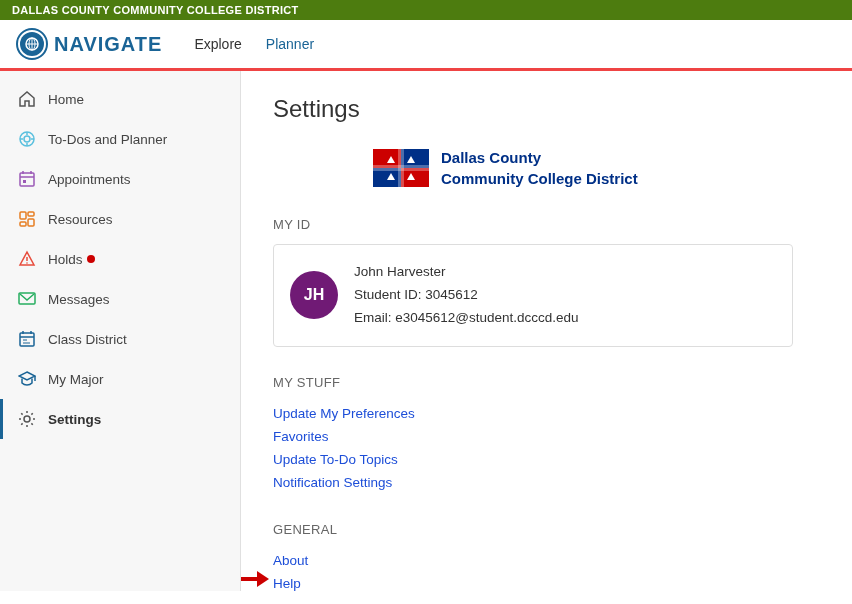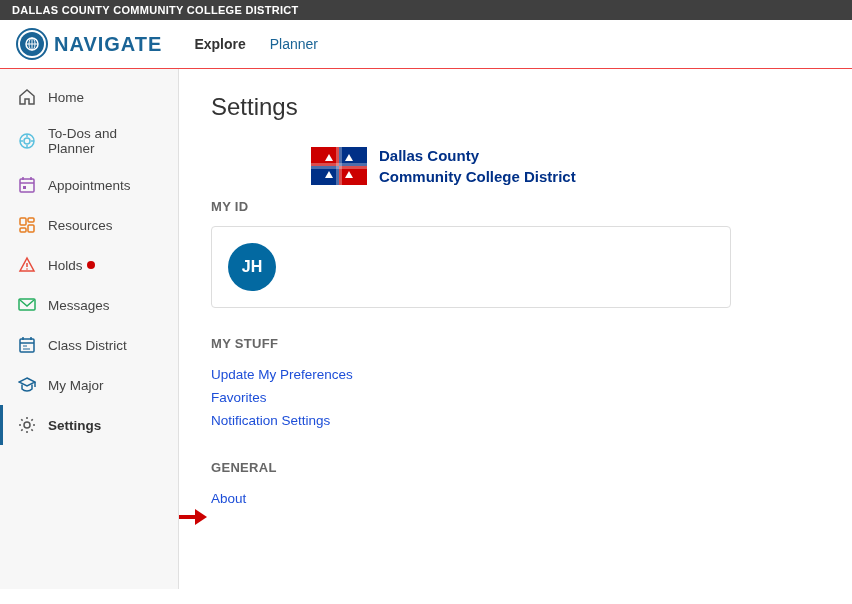--- a/index.html
+++ b/index.html
@@ -1,33 +1,33 @@
 <!DOCTYPE html>
 <html><head>
   <meta charset="utf-8">
   <style>
     * { box-sizing: border-box; margin: 0; padding: 0; }
     body { font-family: Arial, sans-serif; font-size: 14px; color: #333; background: #fff; }
 
     
     .top-banner {
-      background: #404040;
+      background: #4d7c0f;
       color: #fff;
       font-size: 11px;
       font-weight: bold;
       padding: 4px 12px;
       letter-spacing: 0.3px;
     }
 
     
     .header {
       display: flex;
       align-items: center;
       padding: 8px 16px;
-      border-bottom: 1px solid #ef4444;
+      border-bottom: 3px solid #ef4444;
       background: #fff;
     }
     .logo-area {
       display: flex;
       align-items: center;
       margin-right: 32px;
     }
     .logo-circle {
       width: 32px;
       height: 32px;
@@ -59,33 +59,33 @@
       display: flex;
       gap: 24px;
     }
     .nav-link {
       font-size: 14px;
       color: #1a6496;
       text-decoration: none;
       cursor: pointer;
     }
     .nav-link.active {
-      font-weight: bold;
+      font-weight: normal;
       color: #333;
     }
 
     
     .layout {
       display: flex;
       height: calc(604px - 62px - 22px);
     }
 
     
     .sidebar {
-      width: 179px;
+      width: 241px;
       background: #f7f7f7;
       border-right: 1px solid #e0e0e0;
       padding-top: 8px;
       flex-shrink: 0;
     }
     .sidebar-item {
       display: flex;
       align-items: center;
       padding: 9px 16px;
       cursor: pointer;
@@ -134,61 +134,61 @@
       font-size: 24px;
       font-weight: 300;
       color: #333;
       margin-bottom: 24px;
     }
 
     
     .institution-logo {
       display: flex;
       align-items: center;
-      margin-bottom: 12px;
+      margin-bottom: 28px;
       padding-left: 100px;
     }
     .flag-logo {
       width: 56px;
       height: 38px;
       margin-right: 12px;
       flex-shrink: 0;
     }
     .institution-name {
       font-size: 15px;
       color: #003087;
       font-weight: bold;
       line-height: 1.4;
     }
 
     
     .section-label {
       font-size: 13px;
-      font-weight: bold;
+      font-weight: normal;
       color: #666;
       margin-bottom: 12px;
       text-transform: uppercase;
       letter-spacing: 0.3px;
     }
 
     
     .id-card {
       border: 1px solid #ddd;
       border-radius: 4px;
       padding: 16px;
       display: flex;
       align-items: center;
       margin-bottom: 28px;
       max-width: 520px;
     }
     .avatar {
       width: 48px;
       height: 48px;
       border-radius: 50%;
-      background: #0369a1;
+      background: #701a75;
       color: #fff;
       display: flex;
       align-items: center;
       justify-content: center;
       font-size: 16px;
       font-weight: bold;
       margin-right: 16px;
       flex-shrink: 0;
     }
     .id-info { font-size: 13.5px; line-height: 1.7; color: #333; }
@@ -381,38 +381,45 @@
         <rect x="25" y="0" width="6" height="38" fill="white" opacity="0.3"></rect>
         <rect x="0" y="16" width="56" height="6" fill="white" opacity="0.3"></rect>
       </svg>
       <div class="institution-name">Dallas County<br>Community College District</div>
     </div>
 
     <div class="my-stuff-section">
       <div class="section-label">My ID</div>
       <div class="id-card">
         <div class="avatar">JH</div>
+        <div class="id-info">
+          <div>John Harvester</div>
+          <div>Student ID: 3045612</div>
+          <div>Email: e3045612@student.dcccd.edu</div>
+        </div>
       </div>
     </div>
 
     <div class="my-stuff-section">
       <div class="section-label">My Stuff</div>
       <a class="section-link">Update My Preferences</a>
       <a class="section-link">Favorites</a>
+      <a class="section-link">Update To-Do Topics</a>
       <a class="section-link">Notification Settings</a>
     </div>
 
     <div class="general-section">
       <div class="section-label">General</div>
 
       <div style="position:relative; display:flex; align-items:flex-start;">
 
         <div class="arrow-indicator">
           <div class="arrow-shaft"></div>
           <div class="arrow-head"></div>
         </div>
         <a class="section-link">About</a>
       </div>
 
+      <a class="section-link">Help</a>
     </div>
 
   </main>
 </div>
 
 </body></html>

